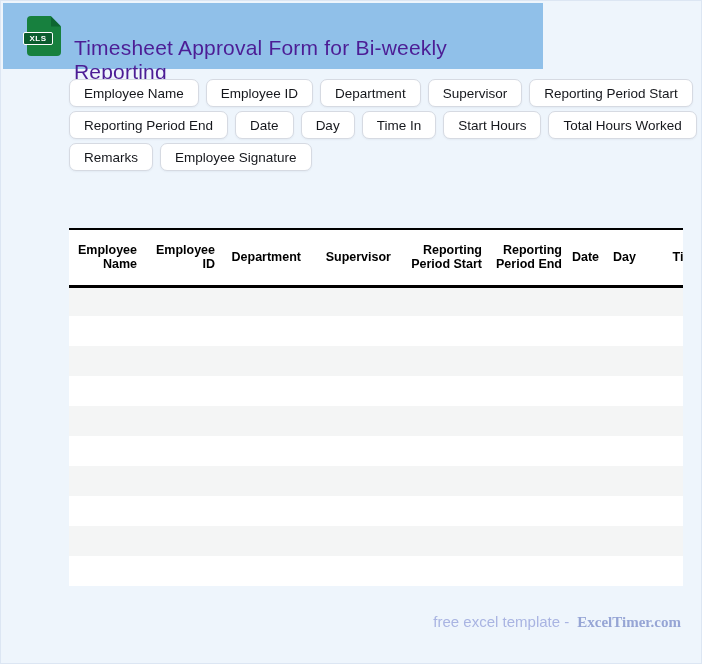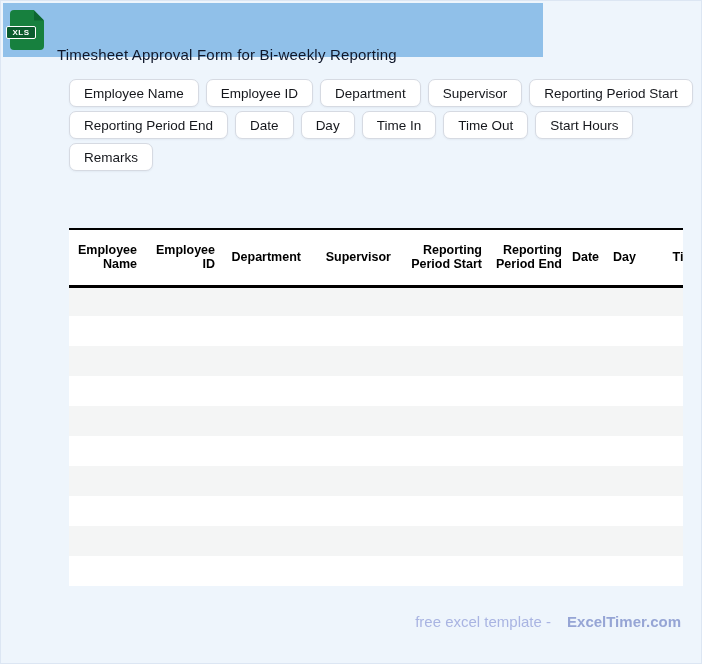--- a/index.html
+++ b/index.html
@@ -6,23 +6,23 @@
     --banner:#90c0e9; --page-bg:#eef5fc; --stripe:#f4f5f5;
     --icon-green:#17803e; --icon-band:#0b5c2e;
     --footer-label:#a9b4e2; --footer-brand:#96a5d5;
   }
   *{margin:0;padding:0;box-sizing:border-box;}
   html,body{width:702px;height:664px;}
   body{font-family:"Liberation Sans",sans-serif;background:var(--page-bg);position:relative;overflow:hidden;}
   .page{position:absolute;inset:0;border:1px solid #dce6f3;background:var(--page-bg);}
 
   
-  .banner{position:absolute;left:2px;top:2px;width:540px;height:54px;background:var(--banner);
-          display:flex;align-items:center;gap:13px;padding-left:7px;}
-  .title{font-size:15px;font-weight:500;color:#0f172a;letter-spacing:.2px;margin-top:48px;}
+  .banner{position:absolute;left:2px;top:2px;width:540px;height:66px;background:var(--banner);
+          display:flex;align-items:center;gap:13px;padding-left:24px;}
+  .title{font-size:21px;font-weight:500;color:#4c1d95;letter-spacing:.2px;margin-top:48px;}
 
   
   .doc{position:relative;width:34px;height:40px;flex:0 0 34px;}
   .doc-body{position:absolute;inset:0;background:var(--icon-green);border-radius:4px;
             clip-path:polygon(0 0,70% 0,100% 26%,100% 100%,0 100%);}
   .doc-fold{position:absolute;left:23.5px;top:0;width:10.5px;height:10.5px;background:#0d6631;
             clip-path:polygon(0 0,100% 100%,0 100%);}
   .doc-band{position:absolute;left:-4px;top:16px;width:30px;height:13px;background:var(--icon-band);
             border:1px solid #fff;border-radius:2px;color:#fff;font-size:8px;font-weight:bold;
             letter-spacing:.5px;display:flex;align-items:center;justify-content:center;}
@@ -39,21 +39,21 @@
               border-top:2px solid #000;}
   table{border-collapse:collapse;table-layout:fixed;width:653px;}
   thead th{height:56px;vertical-align:middle;text-align:right;font-size:12.5px;line-height:14px;
            font-weight:bold;color:#000;padding:0 6px 0 2px;border-bottom:3px solid #000;background:#fff;}
   tbody td{height:30px;padding:0;}
   tbody tr:nth-child(odd){background:var(--stripe);}
   tbody tr:nth-child(even){background:#fff;}
 
   
   .footer{position:absolute;top:612px;right:20px;font-size:15px;color:var(--footer-label);}
-  .footer .brand{font-weight:bold;color:var(--footer-brand);margin-left:16px;}
+  .footer .brand{font-weight:bold;color:var(--footer-brand);margin-left:8px;font-family:Liberation Serif, serif;}
 </style>
 </head>
 <body>
 
 <div class="page">
 
   <div class="banner">
     <div class="doc">
       <div class="doc-body"></div>
       <div class="doc-fold"></div>
@@ -65,23 +65,24 @@
   <div class="chips" id="chips">
       <div class="chip">Employee Name</div>
       <div class="chip">Employee ID</div>
       <div class="chip">Department</div>
       <div class="chip">Supervisor</div>
       <div class="chip">Reporting Period Start</div>
       <div class="chip">Reporting Period End</div>
       <div class="chip">Date</div>
       <div class="chip">Day</div>
       <div class="chip">Time In</div>
-      <div class="chip">Time Out</div>
       <div class="chip">Start Hours</div>
+      <div class="chip">Total Hours Worked</div>
       <div class="chip">Remarks</div>
+      <div class="chip">Employee Signature</div>
     </div>
 
   <div class="table-wrap">
     <table>
       <colgroup id="colgroup">
           <col style="width: 74px;">
           <col style="width: 78px;">
           <col style="width: 86px;">
           <col style="width: 90px;">
           <col style="width: 91px;">

